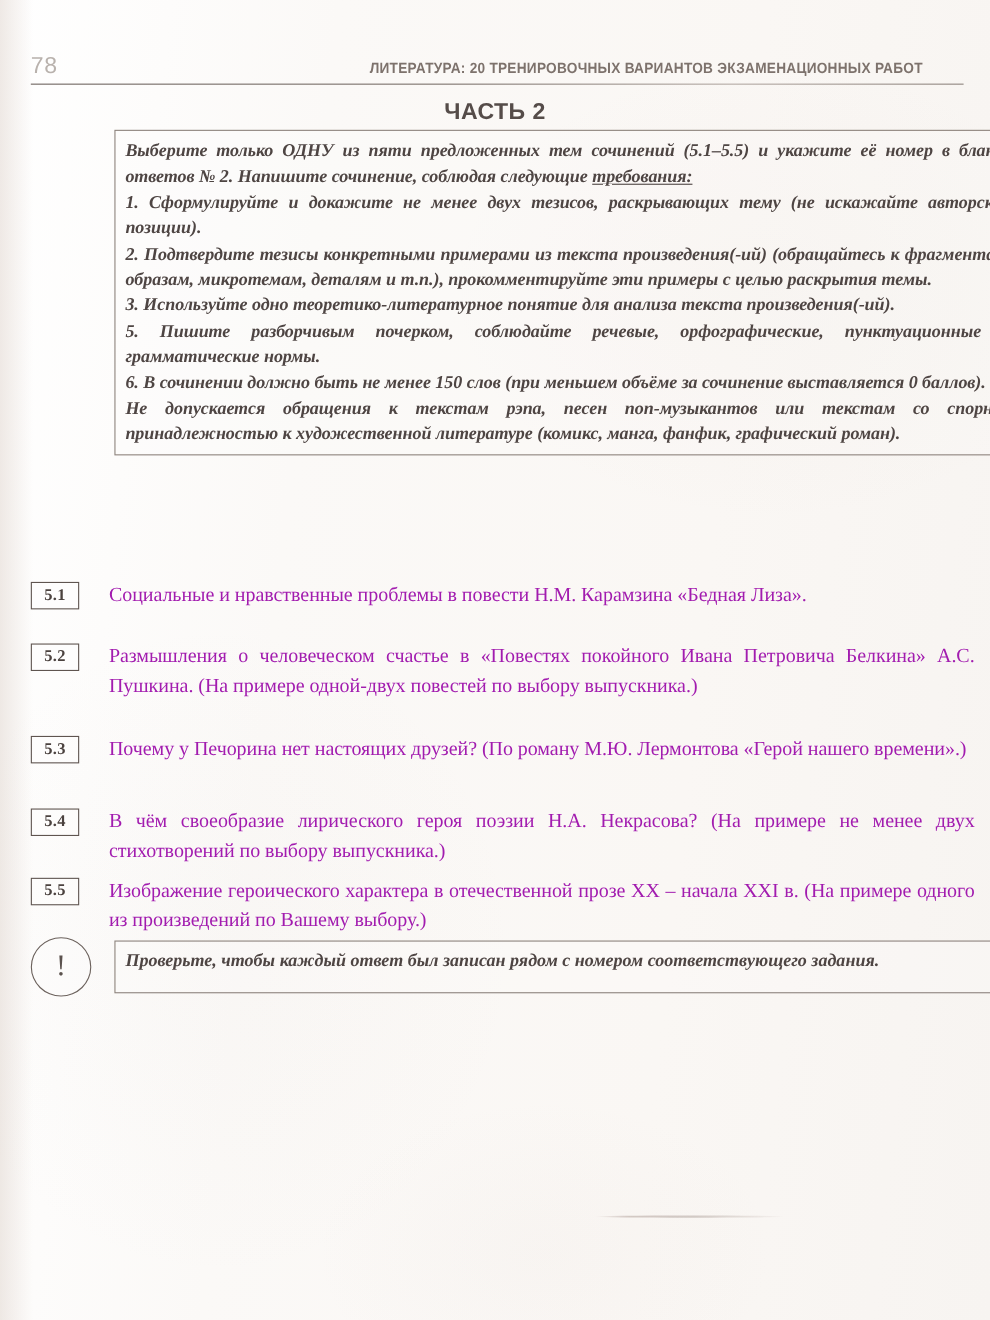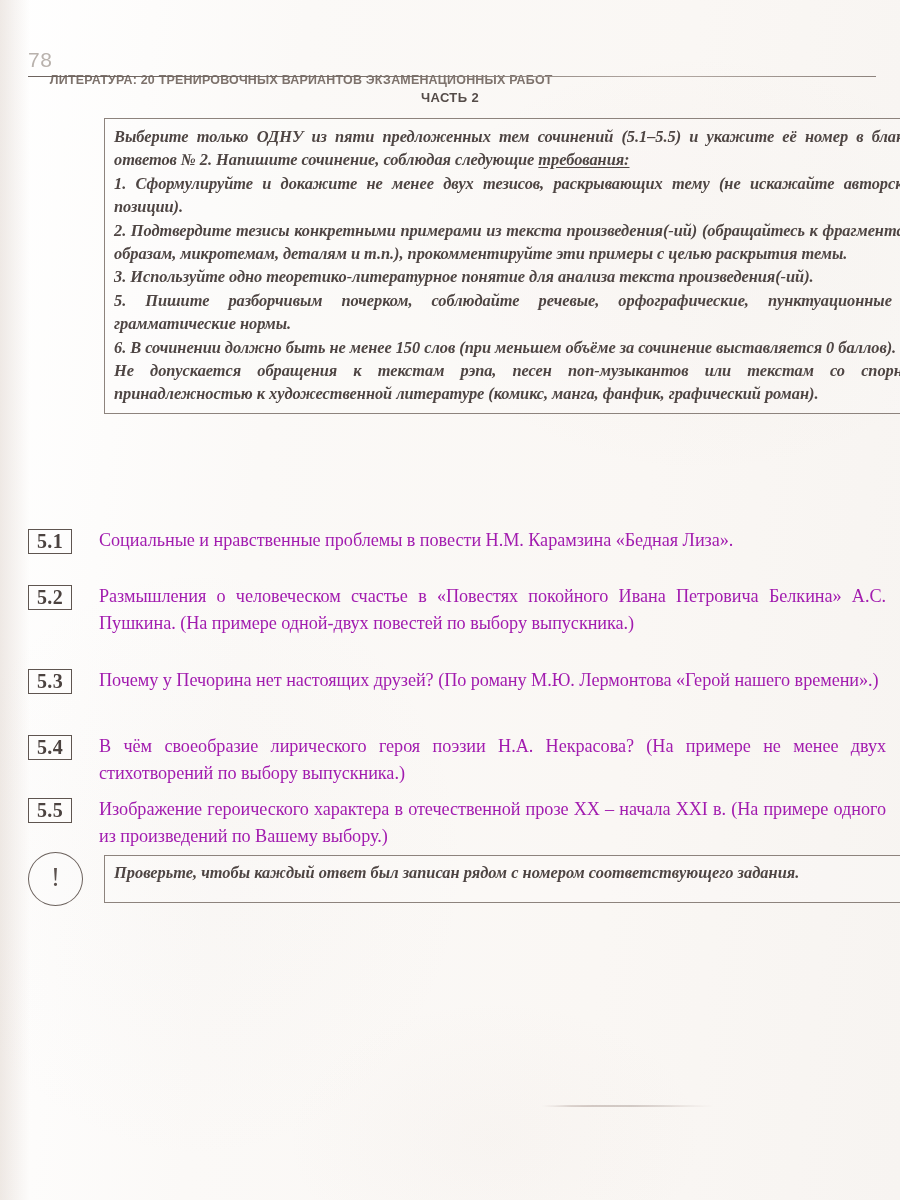--- a/index.html
+++ b/index.html
@@ -57,21 +57,20 @@
   }
 
   
   .running-head {
     position: absolute;
     left: 28px;
     top: 48px;
     width: 844px;
     display: flex;
     align-items: baseline;
-    flex-direction: column;
   }
   .folio {
     font-family: "Liberation Sans", "DejaVu Sans", sans-serif;
     font-size: 21px;
     color: #b9b2ad;
     letter-spacing: 0.5px;
   }
   .head-title {
     flex: 1;
     text-align: right;
@@ -94,21 +93,21 @@
   }
 
   
   .part-title {
     position: absolute;
     top: 90px;
     left: 0;
     width: 900px;
     text-align: center;
     font-family: "Liberation Sans", "DejaVu Sans", sans-serif;
-    font-size: 13px;
+    font-size: 21px;
     font-weight: 700;
     letter-spacing: 0.4px;
     color: #554c49;
   }
 
   
   .instruction-box {
     position: absolute;
     left: 104px;
     top: 118px;
@@ -143,21 +142,21 @@
     align-items: flex-start;
   }
   .task-num {
     flex: 0 0 auto;
     width: 44px;
     height: 25px;
     border: 1.3px solid #5f5550;
     box-sizing: border-box;
     font-family: "Liberation Serif", "DejaVu Serif", serif;
     font-weight: 700;
-    font-size: 20px;
+    font-size: 15px;
     color: #4b423f;
     display: flex;
     align-items: center;
     justify-content: center;
     margin-top: 2px;
     letter-spacing: 0.3px;
     background: rgba(255,255,255,0.25);
   }
   .task-text {
     flex: 1;

